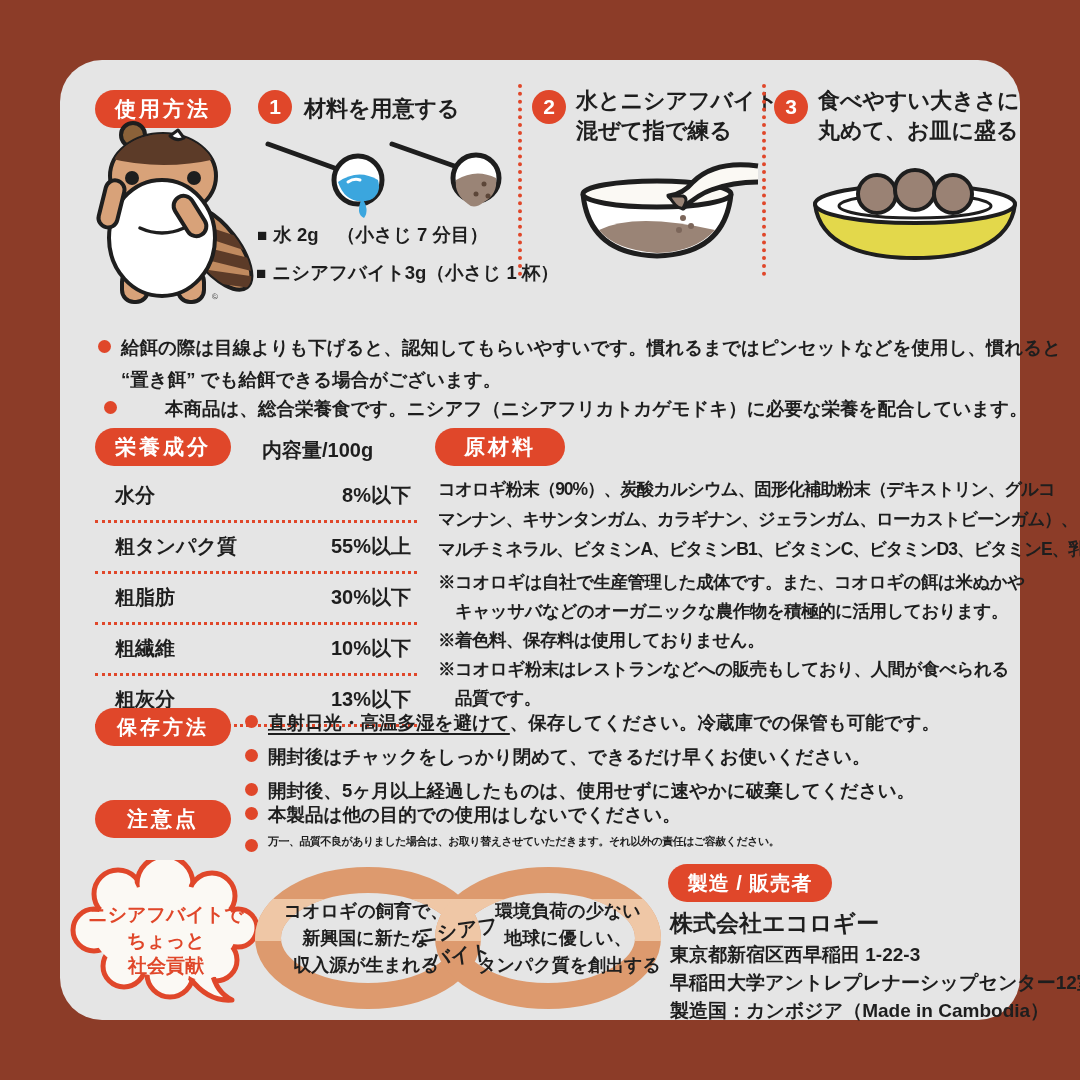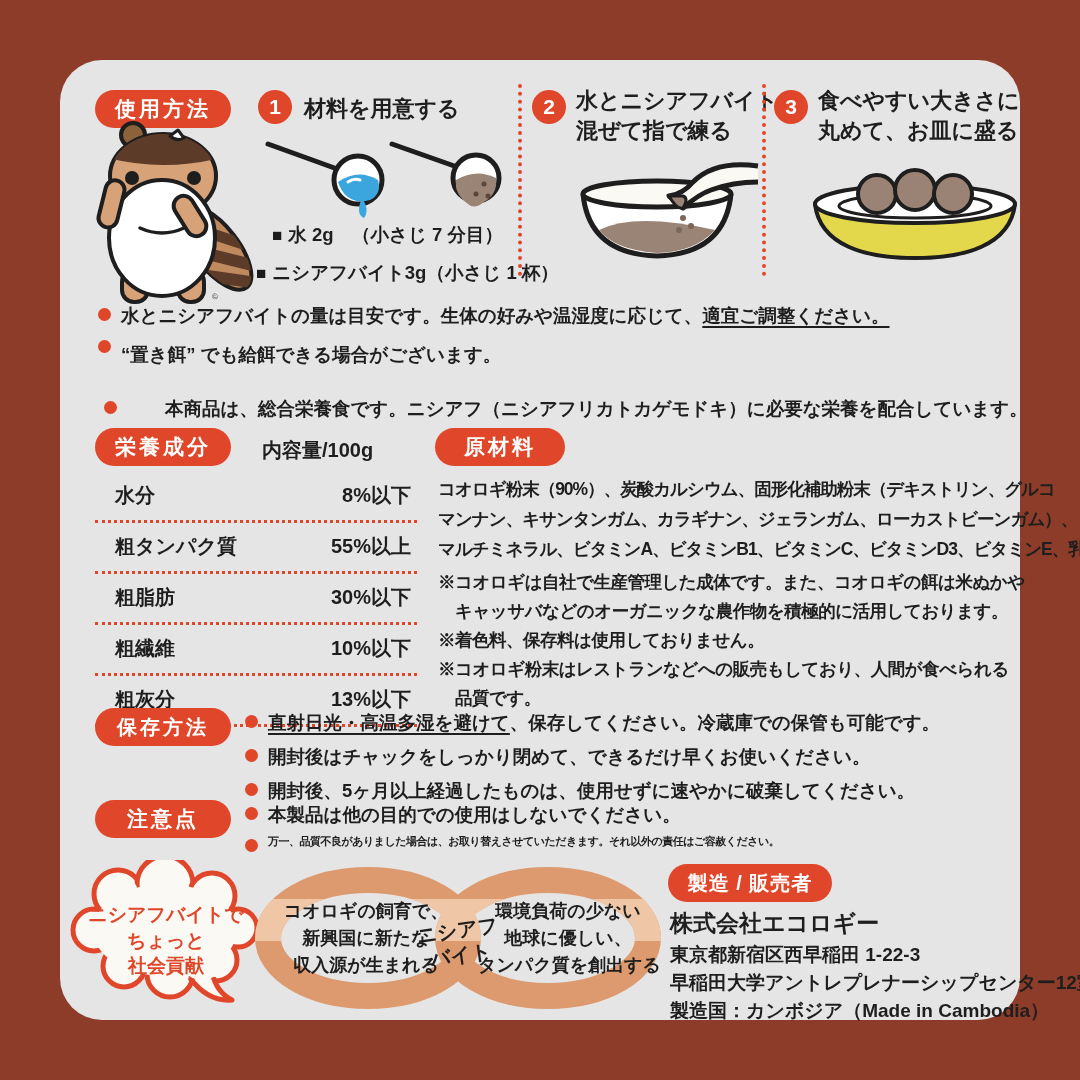--- a/index.html
+++ b/index.html
@@ -119,21 +119,21 @@
 
     <g>
       <line x1="130" y1="8" x2="198" y2="32" stroke="#1E1E1E" stroke-width="5" stroke-linecap="round"></line>
       <circle cx="214" cy="42" r="23" fill="#fff" stroke="#1E1E1E" stroke-width="5"></circle>
       <path d="M194,44 q20,-12 40,-2 q2,16 -12,24 q-10,8 -16,2 q-14,-10 -12,-24 Z" fill="#9A8476"></path>
       <circle cx="222" cy="48" r="2.5" fill="#5C4638"></circle>
       <circle cx="214" cy="58" r="2.5" fill="#5C4638"></circle>
       <circle cx="226" cy="60" r="2.5" fill="#5C4638"></circle>
     </g>
   </svg>
-  <div class="item" style="left:212px;top:162px;">
+  <div class="item" style="left:197px;top:162px;">
     <span class="sqicon">■</span><span>水 2g　（小さじ 7 分目）</span>
   </div>
   <div class="item" style="left:196px;top:194px;margin-top:6px;">
     <span class="sqicon">■</span><span>ニシアフバイト3g（小さじ 1 杯）</span>
   </div>
 
   <div class="vdash" style="left:458px;top:24px;height:192px;"></div>
 
   <div class="stepnum" style="left:472px;top:30px;">2</div>
   <div class="steptitle" style="left:516px;top:26px;">
@@ -160,27 +160,24 @@
   </div>
   <svg class="abs" style="left:740px;top:104px;" width="230" height="102" viewBox="0 0 230 102">
     <path d="M15,40 C20,82 66,94 115,94 C164,94 210,82 215,40" fill="#E3D84B" stroke="#1E1E1E" stroke-width="4"></path>
     <ellipse cx="115" cy="40" rx="100" ry="19" fill="#fff" stroke="#1E1E1E" stroke-width="4"></ellipse>
     <ellipse cx="115" cy="42" rx="76" ry="12" fill="#fff" stroke="#1E1E1E" stroke-width="3"></ellipse>
     <circle cx="77" cy="30" r="19" fill="#9A8274" stroke="#1E1E1E" stroke-width="4"></circle>
     <circle cx="115" cy="26" r="20" fill="#9A8274" stroke="#1E1E1E" stroke-width="4"></circle>
     <circle cx="153" cy="30" r="19" fill="#9A8274" stroke="#1E1E1E" stroke-width="4"></circle>
   </svg>
 
-  <div class="blt" style="left:38px;top:243px;">
-    <span class="dot"></span>
-    <span><span>水とニシアフバイトの量は目安です。生体の好みや温湿度に応じて、</span><span class="su">適宜ご調整ください。</span></span>
-  </div>
   <div class="blt" style="left:38px;top:275px;">
     <span class="dot"></span>
     <span style="white-space:nowrap;">
+      <div>給餌の際は目線よりも下げると、認知してもらいやすいです。慣れるまではピンセットなどを使用し、慣れると</div>
       <div style="margin-top:7px;">“置き餌” でも給餌できる場合がございます。</div>
     </span>
   </div>
   <div class="blt" style="left:44px;top:336px;gap:48px;">
     <span class="dot"></span>
     <span>本商品は、総合栄養食です。ニシアフ（ニシアフリカトカゲモドキ）に必要な栄養を配合しています。</span>
   </div>
 
   <div class="pill" style="left:35px;top:368px;width:136px;height:38px;">栄養成分</div>
   <div class="unitlbl" style="left:202px;top:377px;">内容量/100g</div>

